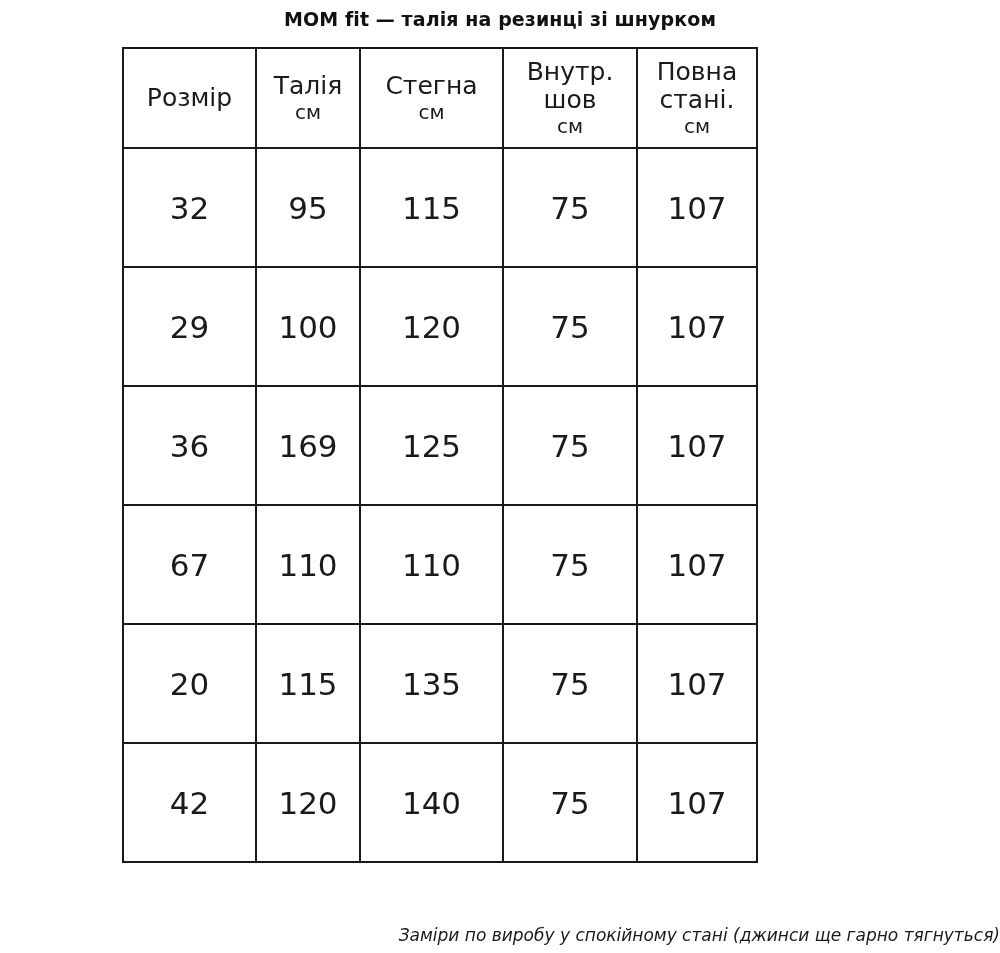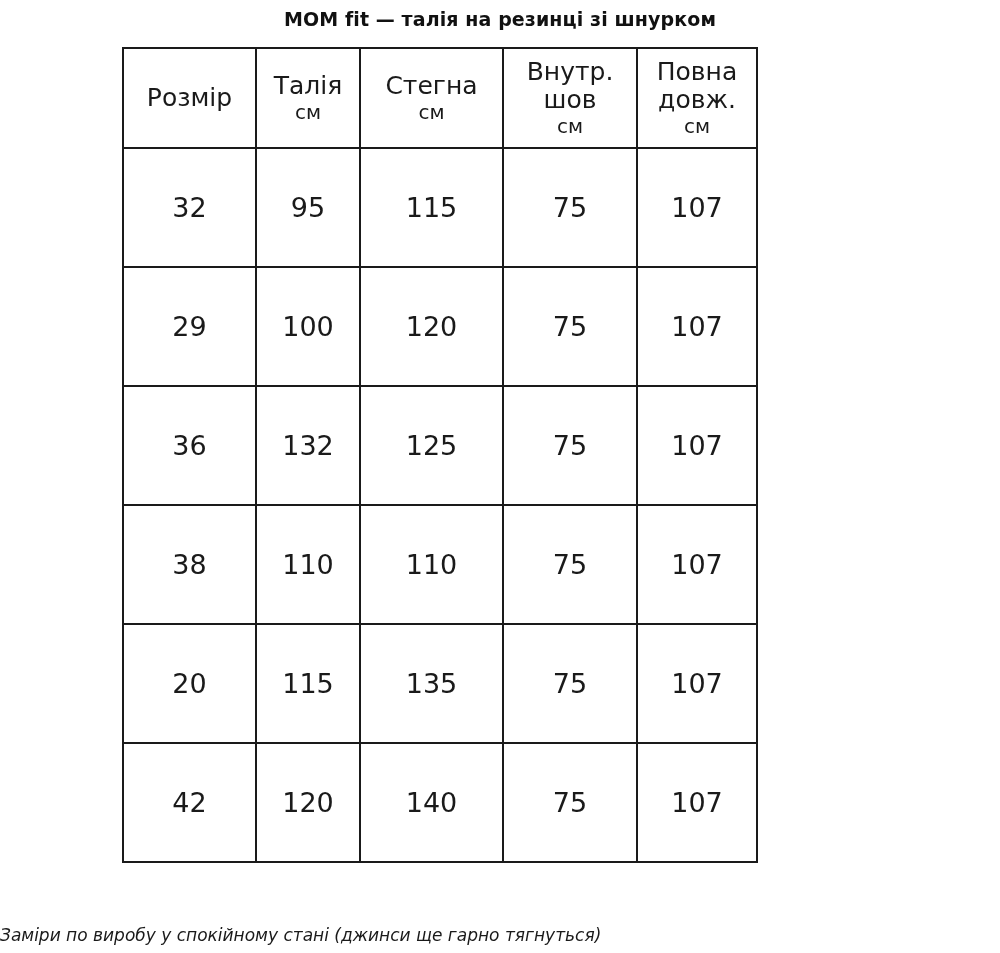--- a/index.html
+++ b/index.html
@@ -55,33 +55,33 @@
     font-size: 25px;
     line-height: 1.12;
   }
   thead th .unit {
     display: block;
     font-size: 20px;
     line-height: 1.2;
   }
   tbody td {
     height: 117px;
-    font-size: 27px;
+    font-size: 31px;
   }
   col.c0 { width: 133px; }
   col.c1 { width: 104px; }
   col.c2 { width: 143px; }
   col.c3 { width: 134px; }
   col.c4 { width: 120px; }
   .footnote {
     position: absolute;
     left: 0;
     right: 0;
     top: 925px;
-    text-align: left;
+    text-align: right;
     font-style: italic;
     font-size: 17px;
     color: #1a1a1a;
     font-family: "DejaVu Sans", "Liberation Sans", sans-serif;
   }
 </style>
 </head>
 <body>
 
 <div class="page">
@@ -108,21 +108,21 @@
           </th>
           <th>
             <span>Стегна</span>
             <span class="unit">см</span>
           </th>
           <th>
             <span>Внутр. шов</span>
             <span class="unit">см</span>
           </th>
           <th>
-            <span>Повна довж.</span>
+            <span>Повна стані.</span>
             <span class="unit">см</span>
           </th>
         </tr>
       </thead>
       <tbody>
         <tr>
           <td>32</td>
           <td>95</td>
           <td>115</td>
           <td>75</td>
@@ -130,27 +130,27 @@
         </tr>
         <tr>
           <td>29</td>
           <td>100</td>
           <td>120</td>
           <td>75</td>
           <td>107</td>
         </tr>
         <tr>
           <td>36</td>
-          <td>132</td>
+          <td>169</td>
           <td>125</td>
           <td>75</td>
           <td>107</td>
         </tr>
         <tr>
-          <td>38</td>
+          <td>67</td>
           <td>110</td>
           <td>110</td>
           <td>75</td>
           <td>107</td>
         </tr>
         <tr>
           <td>20</td>
           <td>115</td>
           <td>135</td>
           <td>75</td>

